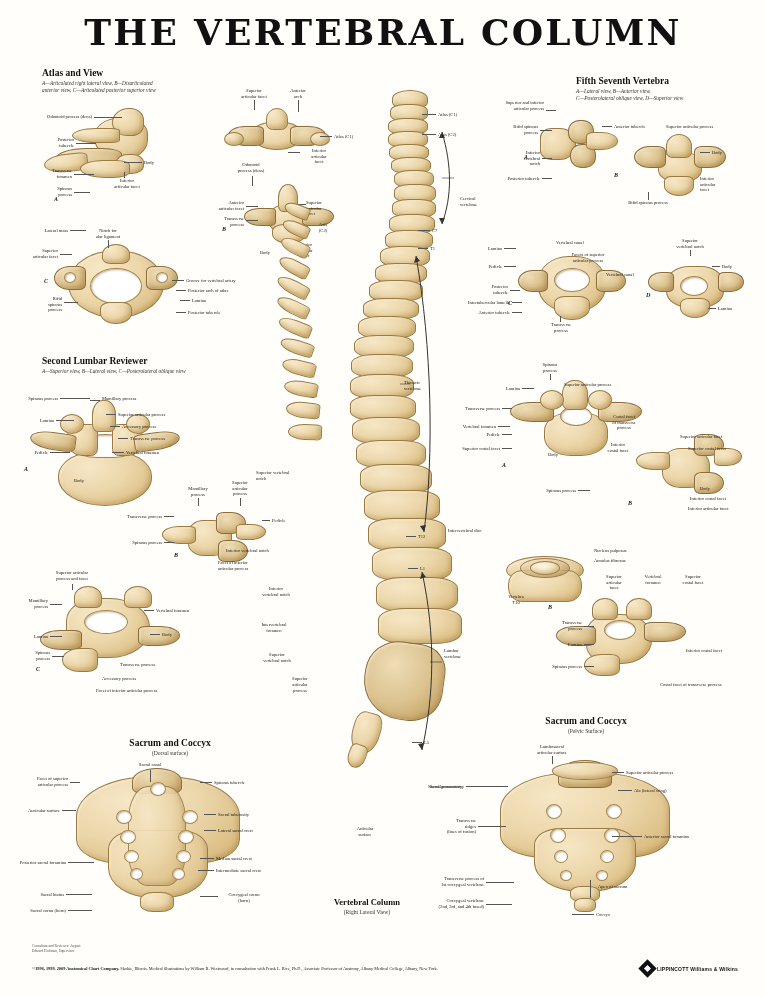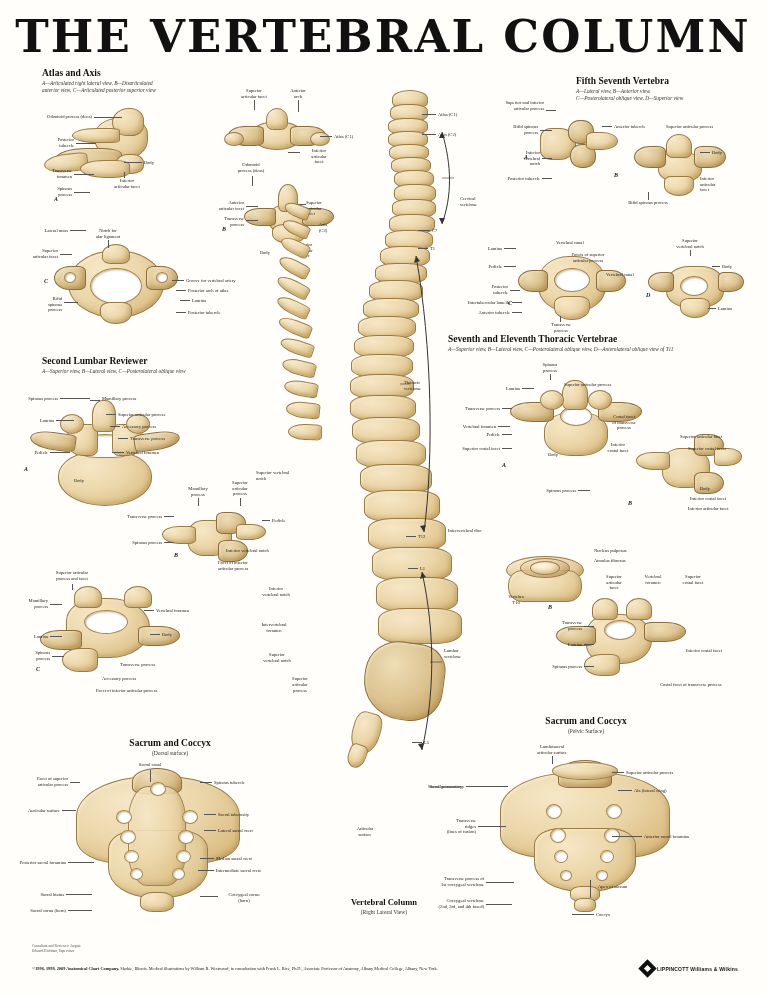--- a/index.html
+++ b/index.html
@@ -8,21 +8,21 @@
     font-family:"Liberation Serif", serif;
     color:#1a1a1a;
     -webkit-font-smoothing:antialiased;
   }
   #poster{position:absolute;inset:0;background:#fffefb;}
 
   
   .title{
     position:absolute;left:0;top:14px;width:766px;text-align:center;
     font-family:"DejaVu Serif", serif;
-    font-weight:bold;font-size:45px;letter-spacing:2.2px;
+    font-weight:bold;font-size:36px;letter-spacing:2.2px;
     color:#111;line-height:1;
   }
 
   
   .sec{position:absolute;}
   .sec .h{
     font-family:"Liberation Serif", serif;
     font-weight:bold;font-size:9.5px;color:#111;line-height:1.15;
     white-space:nowrap;
   }
@@ -85,52 +85,48 @@
   .panel{position:absolute;}
 </style>
 </head>
 <body>
 
 <div id="poster">
 
   <div class="title">THE VERTEBRAL COLUMN</div>
 
   <div class="sec" style="left:42px;top:68px;">
-    <div class="h">Atlas and Axis</div>
+    <div class="h">Atlas and View</div>
     <div class="sub">A—Articulated right lateral view, B—Disarticulated</div>
     <div class="sub" style="margin-top:0">anterior view, C—Articulated posterior superior view</div>
   </div>
 
   <div class="sec" style="left:576px;top:76px;">
     <div class="h">Fifth Seventh Vertebra</div>
     <div class="sub">A—Lateral view, B—Anterior view,</div>
     <div class="sub" style="margin-top:0">C—Posterolateral oblique view, D—Superior view</div>
   </div>
 
   <div class="sec" style="left:42px;top:356px;">
     <div class="h">Second Lumbar Reviewer</div>
     <div class="sub">A—Superior view, B—Lateral view, C—Posterolateral oblique view</div>
   </div>
 
-  <div class="sec" style="left:448px;top:334px;">
-    <div class="h">Seventh and Eleventh Thoracic Vertebrae</div>
-    <div class="sub">A—Superior view, B—Lateral view, C—Posterolateral oblique view, D—Anterolateral oblique view of T11</div>
-  </div>
 
   <div class="sec ctr" style="left:110px;top:738px;width:120px;">
     <div class="h">Sacrum and Coccyx</div>
     <div class="sub" style="font-style:normal;font-size:5.6px;">(Dorsal surface)</div>
   </div>
 
   <div class="sec ctr" style="left:516px;top:716px;width:140px;">
     <div class="h">Sacrum and Coccyx</div>
     <div class="sub" style="font-style:normal;font-size:5.6px;">(Pelvic Surface)</div>
   </div>
 
-  <div class="sec ctr" style="left:309px;top:898px;width:150px;">
+  <div class="sec ctr" style="left:292px;top:898px;width:150px;">
     <div class="h" style="font-size:8.5px;">Vertebral Column</div>
     <div class="sub" style="font-style:normal;font-size:5.6px;">(Right Lateral View)</div>
   </div>
 
   <div class="panel" style="left:20px;top:100px;width:190px;height:100px;">
 
     <div class="bshape" style="left:74px;top:18px;width:52px;height:40px;border-radius:46% 40% 50% 55%;"></div>
     <div class="bshape" style="left:92px;top:8px;width:30px;height:26px;border-radius:55% 45% 40% 50%;"></div>
 
     <div class="bshape" style="left:52px;top:28px;width:46px;height:13px;border-radius:50% 18% 18% 50%;"></div>

